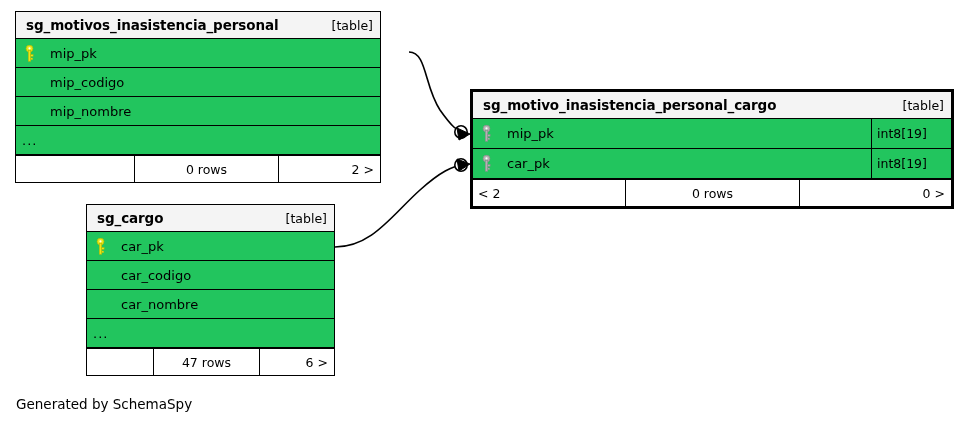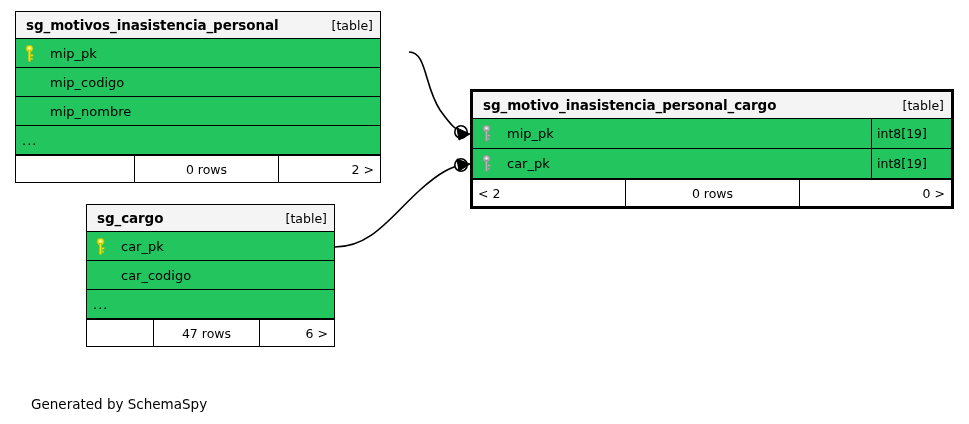--- a/index.html
+++ b/index.html
@@ -120,21 +120,20 @@
 
   
   #credit {
     position: absolute;
     left: 16px;
     top: 396px;
     font-size: 13.5px;
     color: #000000;
     white-space: nowrap;
     z-index: 2;
-    margin-left: 15px;
   }
 
   
   
   #tbl-motivos { left: 15px; top: 11px; width: 366px; }
   #tbl-motivos .tbl-header { height: 27px; }
   #tbl-motivos .tbl-row { height: 29px; }
   #tbl-motivos .tbl-footer { height: 27px; }
   #tbl-motivos .f1 { width: 118px; }
   #tbl-motivos .f2 { width: 145px; }
@@ -277,20 +276,24 @@
         </svg>
       </span>
       <span class="col-name">car_pk</span>
     </div>
 
     <div class="tbl-row">
       <span class="col-key"></span>
       <span class="col-name">car_codigo</span>
     </div>
 
+    <div class="tbl-row">
+      <span class="col-key"></span>
+      <span class="col-name">car_nombre</span>
+    </div>
 
     <div class="tbl-row">
       <span class="tbl-ellipsis">...</span>
     </div>
 
     <div class="tbl-footer">
       <span class="foot-cell foot-left f1"></span>
       <span class="foot-cell foot-mid f2">47 rows</span>
       <span class="foot-cell foot-right f3">6 &gt;</span>
     </div>

